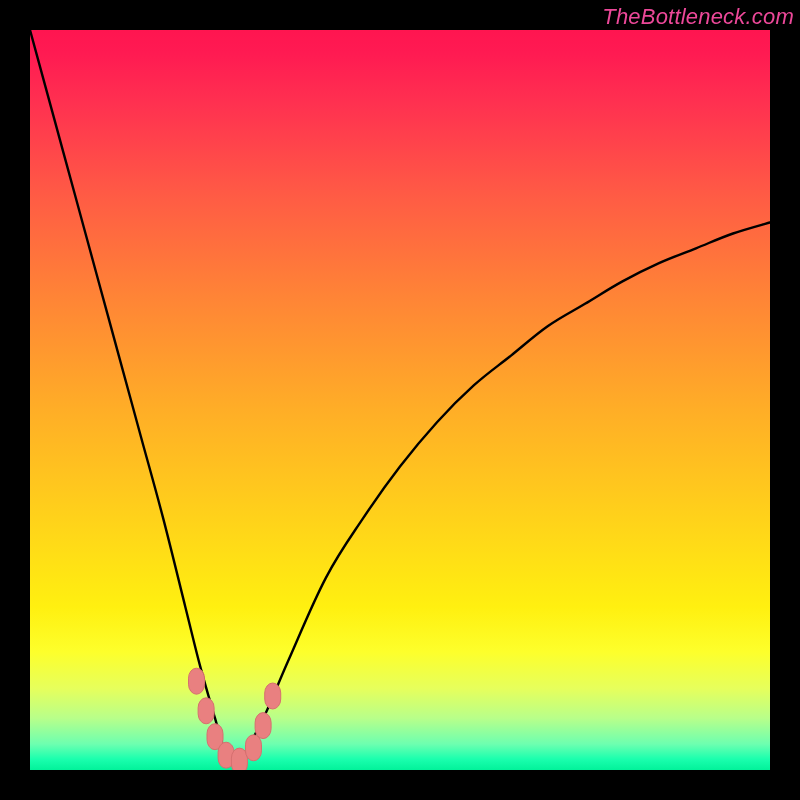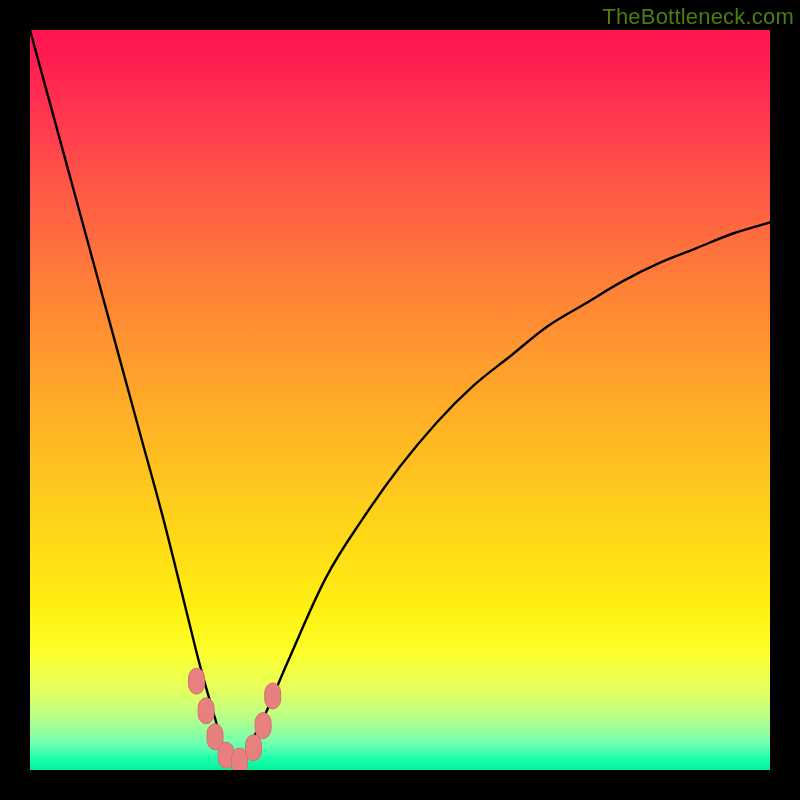--- a/index.html
+++ b/index.html
@@ -43,26 +43,27 @@
       #b8ff8a 93%,
       #6dffb0 96.5%,
       #1bffae 98.5%,
       #02f29a 100%
     );
   }
   .watermark {
     position: absolute;
     top: 4px;
     right: 6px;
-    color: #4d7c0f;
+    color: #ec4899;
     font-size: 22px;
     font-weight: 500;
     letter-spacing: 0.2px;
     z-index: 20;
     user-select: none;
+    font-style: italic;
   }
   svg.curve {
     position: absolute;
     left: 0; top: 0;
     z-index: 10;
   }
 </style>
 </head>
 <body>
 

